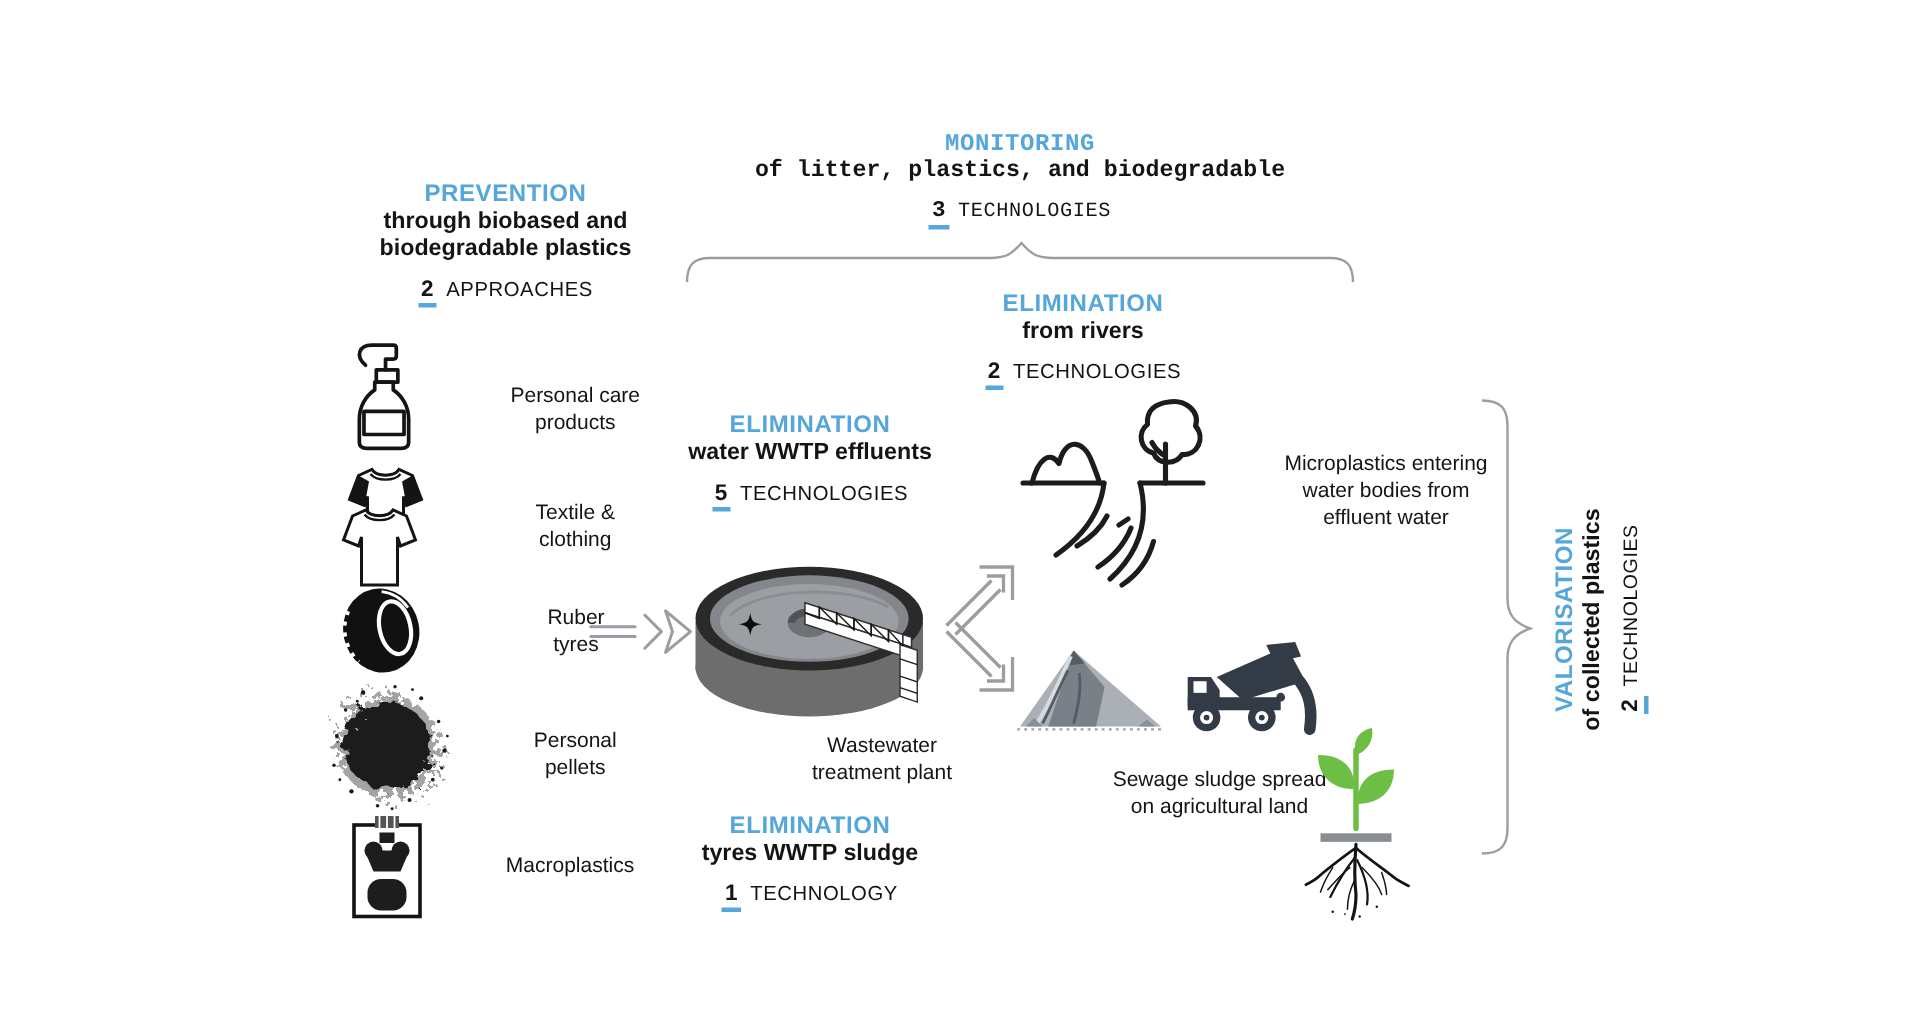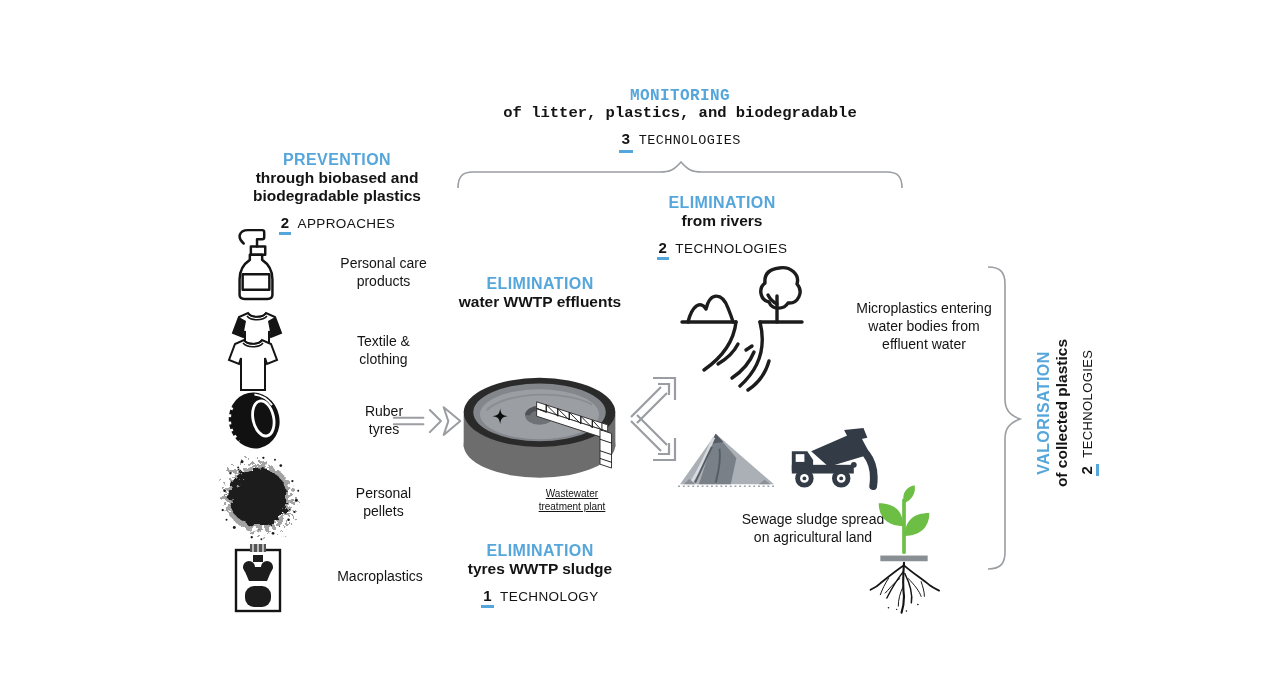--- a/index.html
+++ b/index.html
@@ -19,21 +19,21 @@
   .t-count .unit{margin-left:6px;}
   .caption{position:absolute;font-size:14px;line-height:1.28;text-align:center;color:var(--ink);white-space:pre-line;margin-left:31px;}
   .rot{transform:rotate(-90deg);}
   svg{display:block;}
 </style>
 </head>
 <body>
 
 <div id="canvas">
 
-  <div class="block" style="left:225px;top:121px;width:224px;margin-top:30px;">
+  <div class="block" style="left:225px;top:121px;width:224px;">
     <div class="t-blue">PREVENTION</div>
     <div class="t-sub">through biobased and
 biodegradable plastics</div>
     <div class="t-count">
       <span class="num">2</span><span class="unit">APPROACHES</span>
     </div>
   </div>
 
   <div class="block" style="left:500px;top:87px;width:360px;font-family:Liberation Mono, monospace;">
     <div class="t-blue">MONITORING</div>
@@ -53,20 +53,23 @@
     <div class="t-blue">ELIMINATION</div>
     <div class="t-sub">from rivers</div>
     <div class="t-count">
       <span class="num">2</span><span class="unit">TECHNOLOGIES</span>
     </div>
   </div>
 
   <div class="block" style="left:432px;top:275px;width:216px;">
     <div class="t-blue">ELIMINATION</div>
     <div class="t-sub">water WWTP effluents</div>
+    <div class="t-count">
+      <span class="num">5</span><span class="unit">TECHNOLOGIES</span>
+    </div>
   </div>
 
   <div class="block" style="left:432px;top:542px;width:216px;">
     <div class="t-blue">ELIMINATION</div>
     <div class="t-sub">tyres WWTP sludge</div>
     <div class="t-count">
       <span class="num">1</span><span class="unit">TECHNOLOGY</span>
     </div>
   </div>
 
@@ -188,21 +191,21 @@
         <polygon points="84,48 158,72 158,80 84,56"></polygon>
         <polygon points="150,70 162,74 162,110 150,106"></polygon>
       </g>
       <g stroke="#1a1a1a" stroke-width="1">
         <path d="M94,44 L94,52 M106,48 L106,56 M118,52 L118,60 M130,56 L130,64 M142,60 L142,68 M152,63 L152,71"></path>
         <path d="M84,48 L94,52 L94,44 L106,56 L106,48 L118,60 L118,52 L130,64 L130,56 L142,68 L142,60 L152,71" fill="none"></path>
         <path d="M150,80 L162,84 M150,92 L162,96 M150,100 L162,104"></path>
       </g>
     </svg>
   </div>
-  <div class="caption" style="left:456px;top:488px;width:170px;font-size:10px;text-decoration:underline;">Wastewater
+  <div class="caption" style="left:472px;top:488px;width:170px;font-size:14px;">Wastewater
 treatment plant</div>
 
   <div class="abs" style="left:627px;top:376px;">
     <svg width="52" height="86" viewBox="0 0 52 86" fill="none" stroke="#9a9da1" stroke-width="2.2" stroke-linejoin="miter">
       <path d="M4,41 L34,11 M10,47 L40,17"></path>
       <path d="M26,2 L48,2 L48,24 M31,8 L42,8 L42,19"></path>
       <path d="M4,45 L34,75 M10,39 L40,69"></path>
       <path d="M26,84 L48,84 L48,62 M31,78 L42,78 L42,67"></path>
     </svg>
   </div>

